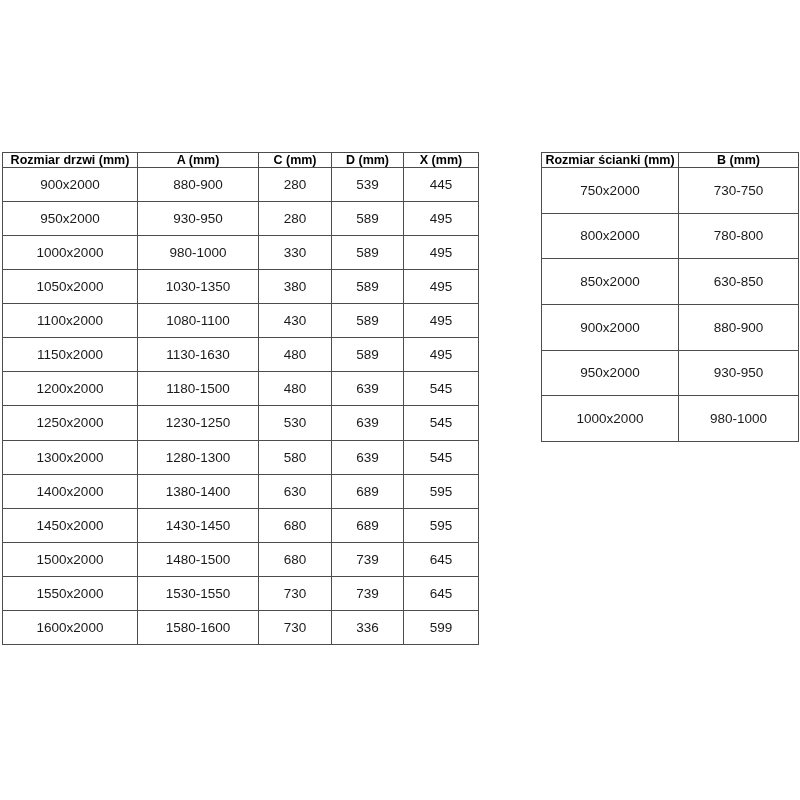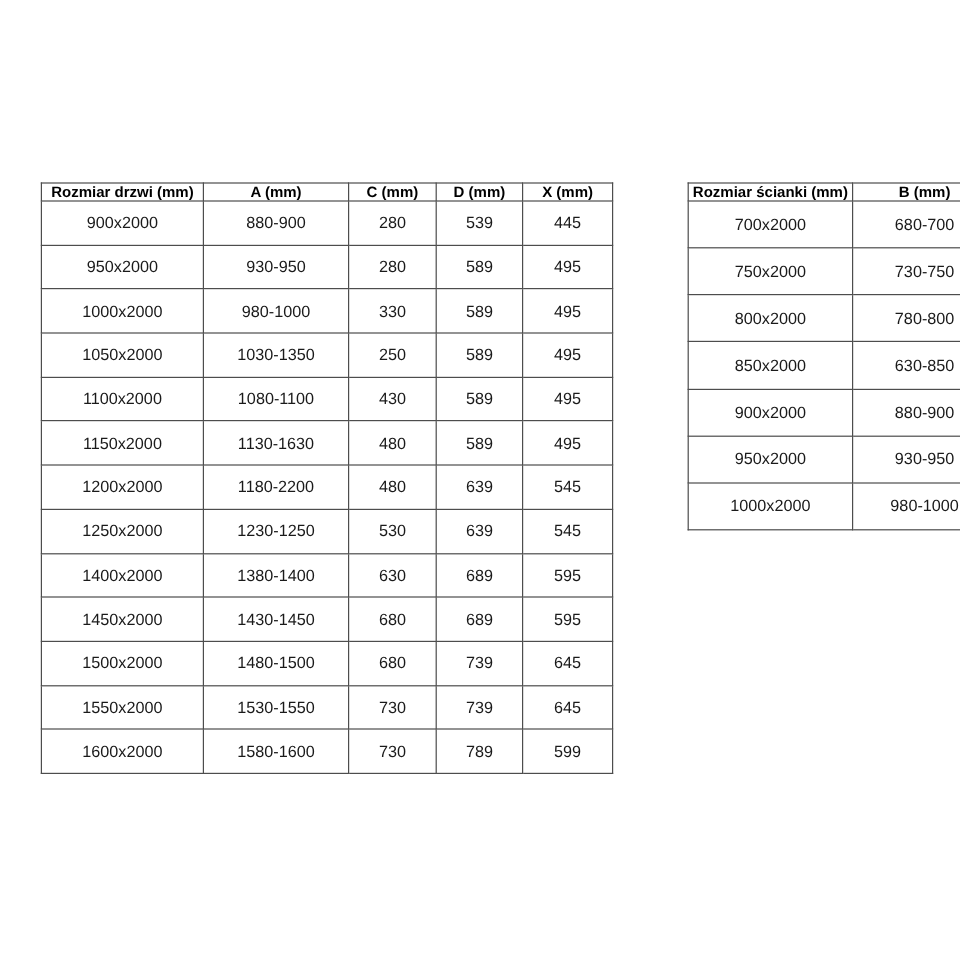--- a/index.html
+++ b/index.html
@@ -9,21 +9,20 @@
   }
   body {
     width: 800px;
     height: 800px;
     position: relative;
     font-family: "Liberation Sans", sans-serif;
     overflow: hidden;
   }
   .table-wrap {
     position: absolute;
-    margin-left: 32px;
   }
   .wrap-left {
     left: 2px;
     top: 152px;
     width: 476px;
     height: 493px;
   }
   .wrap-right {
     left: 541px;
     top: 152px;
@@ -101,53 +100,60 @@
         <tr>
           <td>1000x2000</td>
           <td>980-1000</td>
           <td>330</td>
           <td>589</td>
           <td>495</td>
         </tr>
         <tr>
           <td>1050x2000</td>
           <td>1030-1350</td>
-          <td>250</td>
+          <td>380</td>
           <td>589</td>
           <td>495</td>
         </tr>
         <tr>
           <td>1100x2000</td>
           <td>1080-1100</td>
           <td>430</td>
           <td>589</td>
           <td>495</td>
         </tr>
         <tr>
           <td>1150x2000</td>
           <td>1130-1630</td>
           <td>480</td>
           <td>589</td>
           <td>495</td>
         </tr>
         <tr>
           <td>1200x2000</td>
-          <td>1180-2200</td>
+          <td>1180-1500</td>
           <td>480</td>
           <td>639</td>
           <td>545</td>
         </tr>
         <tr>
           <td>1250x2000</td>
           <td>1230-1250</td>
           <td>530</td>
           <td>639</td>
           <td>545</td>
         </tr>
         <tr>
+          <td>1300x2000</td>
+          <td>1280-1300</td>
+          <td>580</td>
+          <td>639</td>
+          <td>545</td>
+        </tr>
+        <tr>
           <td>1400x2000</td>
           <td>1380-1400</td>
           <td>630</td>
           <td>689</td>
           <td>595</td>
         </tr>
         <tr>
           <td>1450x2000</td>
           <td>1430-1450</td>
           <td>680</td>
@@ -165,45 +171,41 @@
           <td>1550x2000</td>
           <td>1530-1550</td>
           <td>730</td>
           <td>739</td>
           <td>645</td>
         </tr>
         <tr>
           <td>1600x2000</td>
           <td>1580-1600</td>
           <td>730</td>
-          <td>789</td>
+          <td>336</td>
           <td>599</td>
         </tr>
       </tbody>
   </table>
 </div>
 
 <div class="table-wrap wrap-right">
   <table>
     <colgroup>
         <col>
         <col>
       </colgroup>
     <thead>
         <tr>
           <th>Rozmiar ścianki (mm)</th>
           <th>B (mm)</th>
         </tr>
       </thead>
     <tbody>
         <tr>
-          <td>700x2000</td>
-          <td>680-700</td>
-        </tr>
-        <tr>
           <td>750x2000</td>
           <td>730-750</td>
         </tr>
         <tr>
           <td>800x2000</td>
           <td>780-800</td>
         </tr>
         <tr>
           <td>850x2000</td>
           <td>630-850</td>

